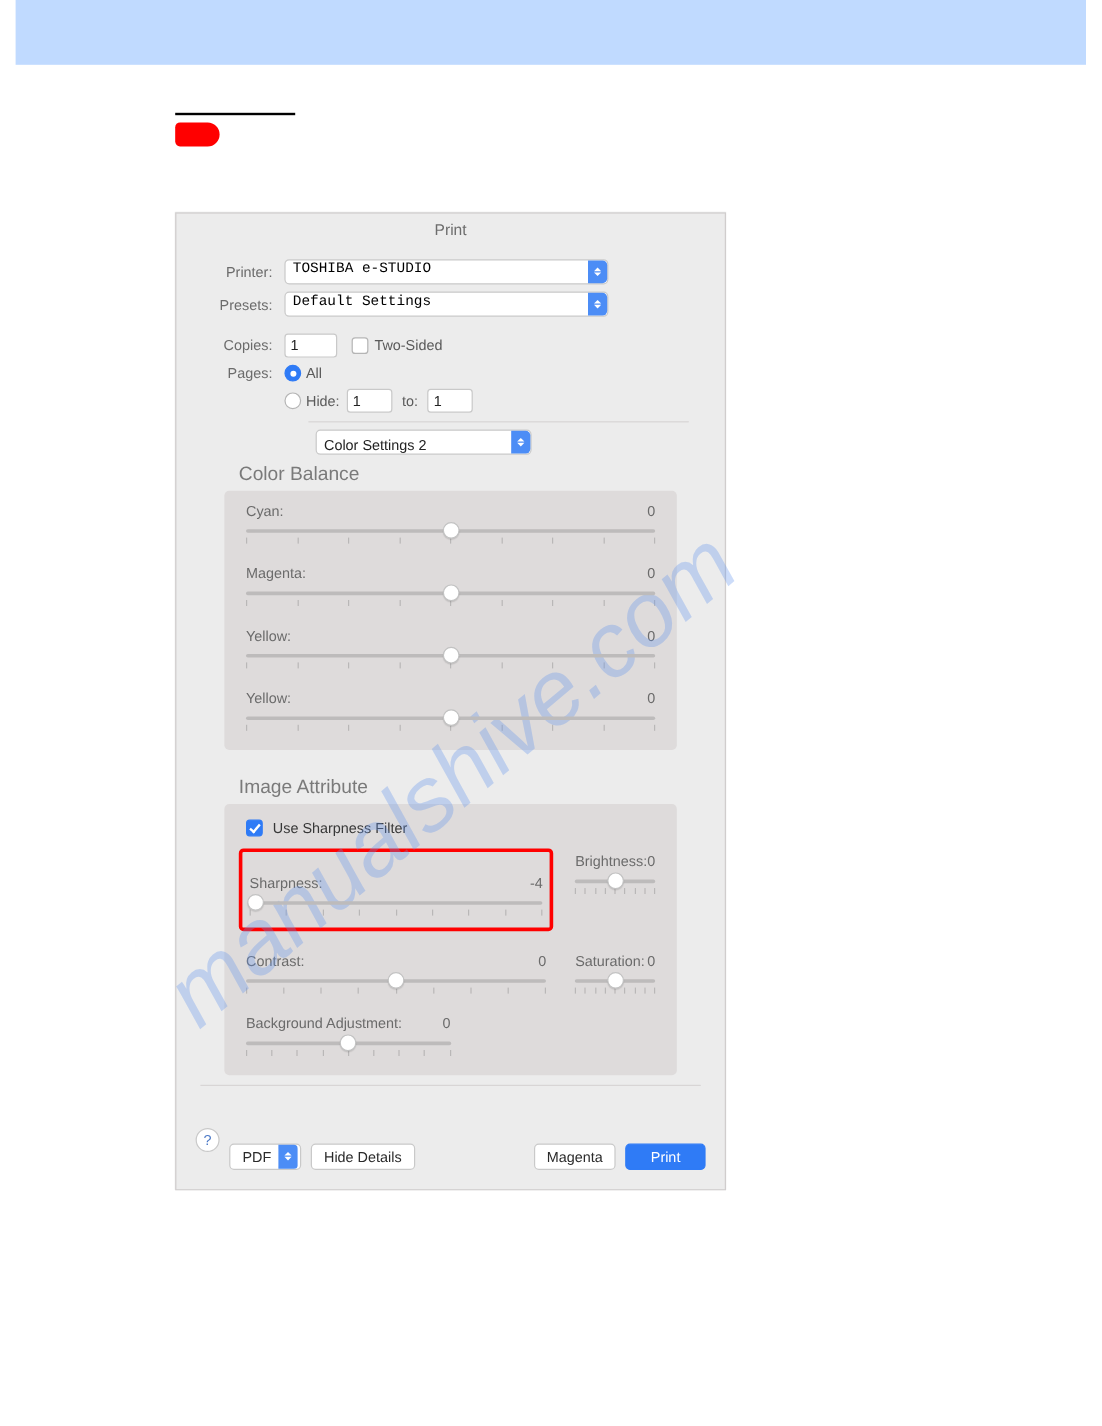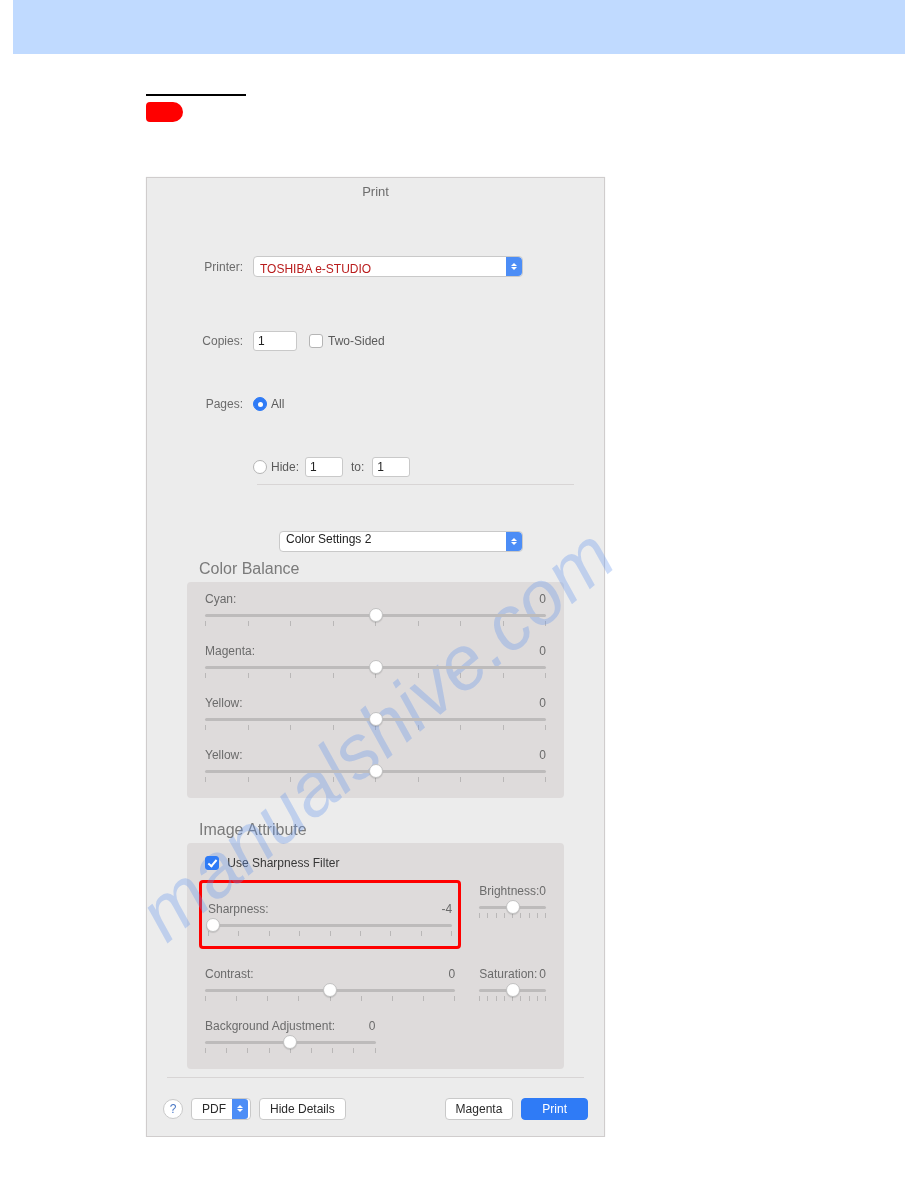--- a/index.html
+++ b/index.html
@@ -49,39 +49,39 @@
   }
   .dialog-title {
     text-align: center;
     color: #6d6d6d;
     font-size: 13px;
     padding: 6px 0 14px;
   }
   .row {
     display: flex;
     align-items: center;
-    padding: 3px 16px;
-    margin-top: 40px;
+    padding: 3px 0;
   }
   .row .lbl {
     width: 90px;
     text-align: right;
     padding-right: 10px;
     color: #6b6b6b;
   }
   .select {
     flex: 0 0 270px;
     display: flex;
     background: #fff;
     border: 1px solid #c9c9c9;
     border-radius: 4px;
     height: 21px;
-    align-items: flex-end;
+    align-items: flex-start;
     padding-left: 6px;
-    color: #b91c1c;
+    color: #000000;
+    font-family: Liberation Mono, monospace;
   }
   .select .sel-arrows {
     margin-left: auto;
     width: 16px;
     height: 100%;
     background: #4c8df6;
     border-radius: 0 4px 4px 0;
     display: flex;
     flex-direction: column;
     align-items: center;
@@ -142,28 +142,28 @@
     background: #2f7bf6;
     border-color: #2f7bf6;
   }
   .radio.checked::after {
     content: "";
     width: 5px; height: 5px;
     background: #fff;
     border-radius: 50%;
   }
   .section-select {
-    width: 244px;
+    width: 180px;
     margin-left: 116px;
     display: flex;
     background: #fff;
     border: 1px solid #c9c9c9;
     border-radius: 4px;
     height: 21px;
-    align-items: flex-start;
+    align-items: flex-end;
     padding-left: 6px;
     color: #222;
   }
   .section-select .sel-arrows {
     margin-left: auto;
     width: 16px;
     height: 100%;
     background: #4c8df6;
     border-radius: 0 4px 4px 0;
     display: flex;
@@ -252,21 +252,21 @@
     display: flex; align-items: center; justify-content: center;
   }
   .foot-btn {
     height: 22px;
     border: 1px solid #c9c9c9;
     border-radius: 4px;
     background: #fff;
     padding: 0 10px;
     color: #2a2a2a;
     font-size: 12px;
-    display: flex; align-items: center;
+    display: flex; align-items: center; margin-top: 28px;
   }
   .pdf-btn { padding-right: 2px; }
   .pdf-btn .sel-arrows {
     margin-left: 6px;
     width: 16px; height: 20px;
     background: #4c8df6;
     border-radius: 0 3px 3px 0;
     display: flex; flex-direction: column;
     align-items: center; justify-content: center; gap: 1px;
   }
@@ -319,20 +319,30 @@
         <div class="lbl">Printer:</div>
         <div class="select">
           <span>TOSHIBA e-STUDIO</span>
           <span class="sel-arrows">
               <span class="tri-up"></span>
               <span class="tri-down"></span>
             </span>
         </div>
       </div>
 
+      <div class="row">
+        <div class="lbl">Presets:</div>
+        <div class="select">
+          <span>Default Settings</span>
+          <span class="sel-arrows">
+              <span class="tri-up"></span>
+              <span class="tri-down"></span>
+            </span>
+        </div>
+      </div>
 
       <div style="height:8px"></div>
 
       <div class="row">
         <div class="lbl">Copies:</div>
         <input class="num-input" value="1" style="">
         <span style="width:12px"></span>
         <span class="checkbox"></span>
         <span>Two-Sided</span>
       </div>

